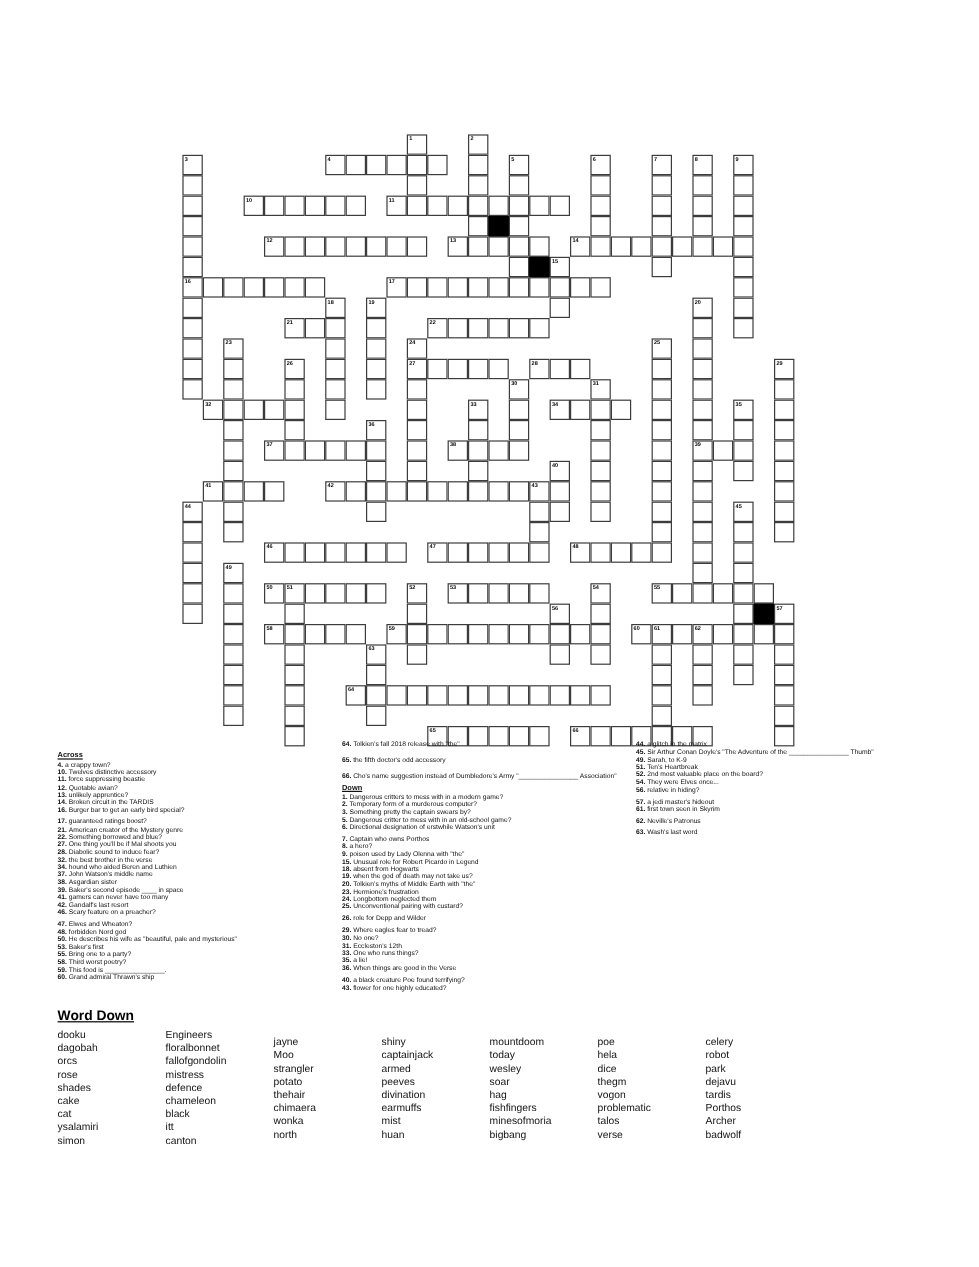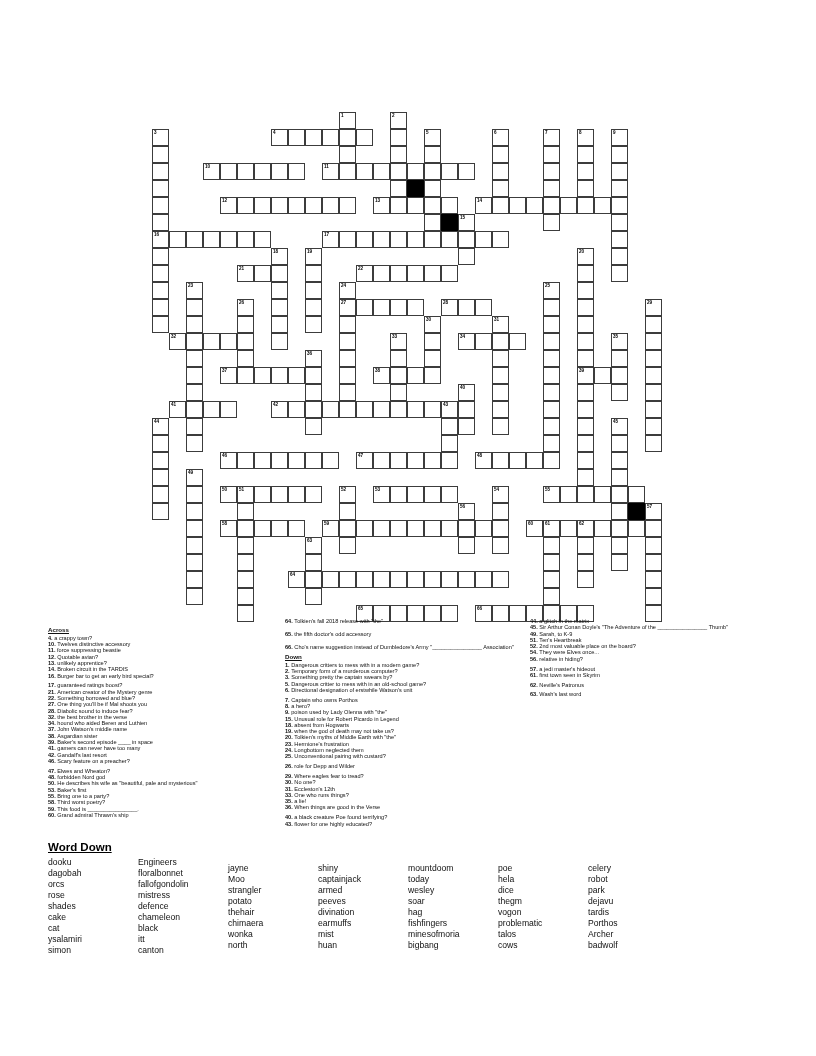--- a/index.html
+++ b/index.html
@@ -690,21 +690,21 @@
           <div>bigbang</div>
         </div>
         <div class="wb-col">
           <div>poe</div>
           <div>hela</div>
           <div>dice</div>
           <div>thegm</div>
           <div>vogon</div>
           <div>problematic</div>
           <div>talos</div>
-          <div>cows</div>
+          <div>verse</div>
         </div>
         <div class="wb-col">
           <div>celery</div>
           <div>robot</div>
           <div>park</div>
           <div>dejavu</div>
           <div>tardis</div>
           <div>Porthos</div>
           <div>Archer</div>
           <div>badwolf</div>

